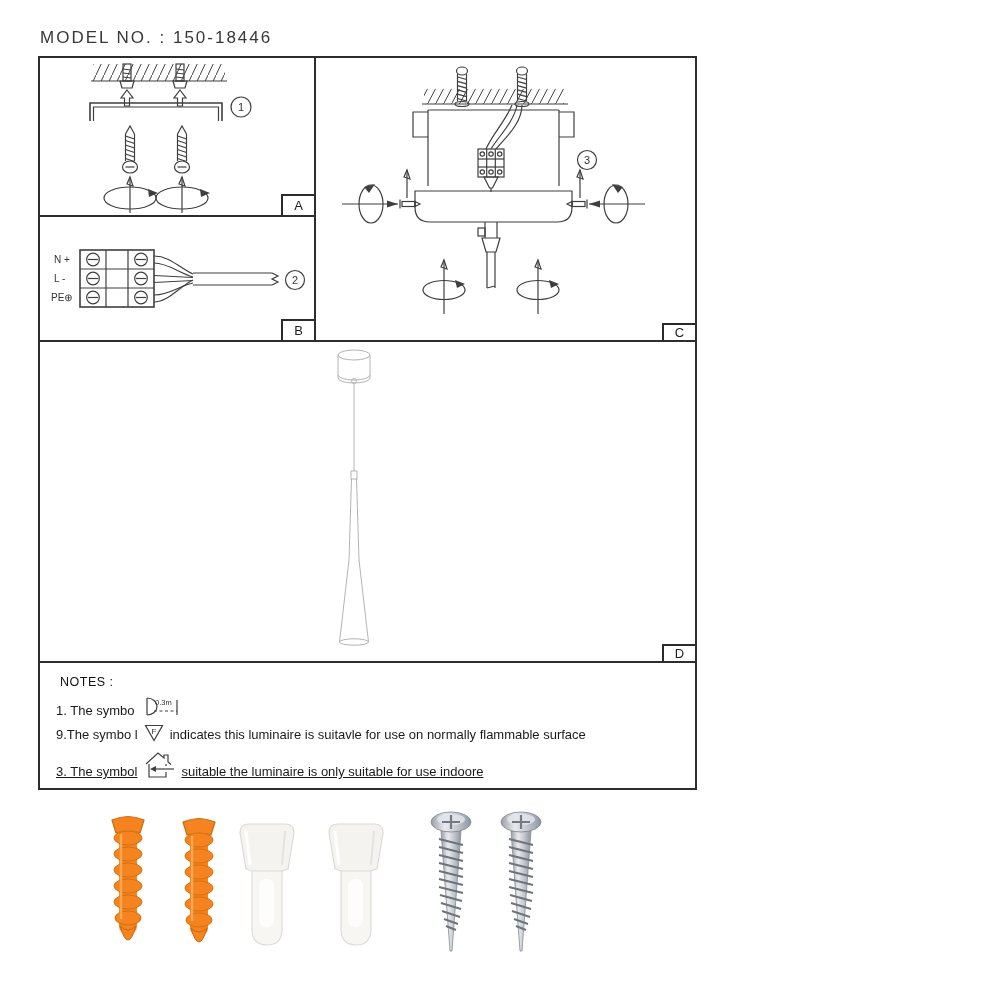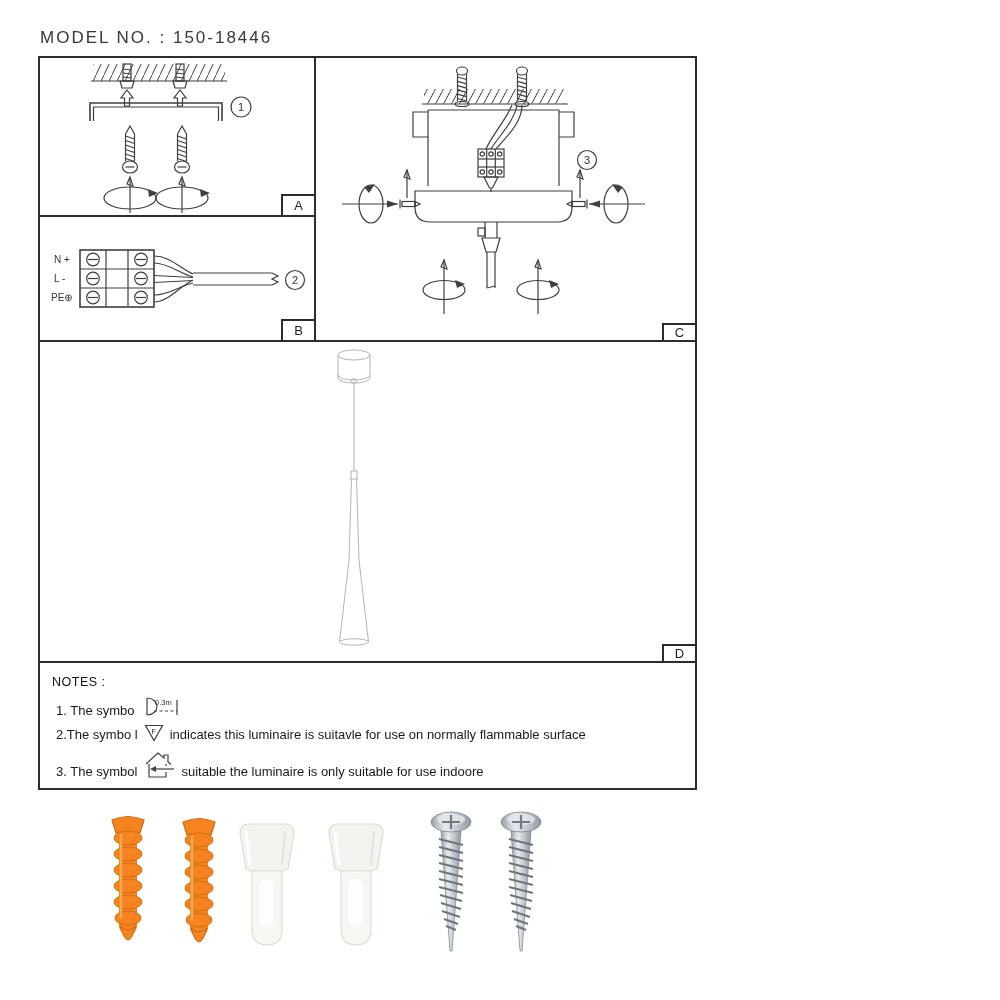--- a/index.html
+++ b/index.html
@@ -16,21 +16,21 @@
   .panel svg.fill{position:absolute;left:0;top:0;}
   .tab{position:absolute;right:0;bottom:0;border:2px solid #2b2b2b;border-right:none;border-bottom:none;
        background:#fff;display:flex;align-items:center;justify-content:center;
        font-size:13px;color:#222;box-sizing:border-box;}
   .tab-lg{width:33px;height:21px;}
   .tab-sm{width:33px;height:17px;}
   .ln{stroke:#3f3f3f;fill:none;stroke-width:1.2;}
   .lt{stroke:#b4b4b4;fill:none;stroke-width:1;}
   .fl{fill:#3f3f3f;stroke:none;}
   .tx{fill:#333;stroke:none;font-family:"Liberation Sans",sans-serif;}
-  .notes-head{position:absolute;left:12px;top:12px;font-size:12.5px;color:#111;letter-spacing:0.5px;}
+  .notes-head{position:absolute;left:20px;top:12px;font-size:12.5px;color:#111;letter-spacing:0.5px;}
   .note-row{position:absolute;left:16px;display:flex;align-items:flex-end;gap:6px;
             font-size:13px;color:#1a1a1a;white-space:nowrap;}
   .note-row svg{flex:0 0 auto;}
   .hw{position:absolute;}
 </style>
 </head>
 <body>
 
 <div class="sheet">
 
@@ -316,30 +316,30 @@
         <g class="ln">
           <line x1="6" y1="3" x2="6" y2="20"></line>
           <path d="M6,3 A10,8.5 0 0 1 6,20"></path>
           <line x1="13" y1="16" x2="36" y2="16" stroke-dasharray="3,2.5"></line>
           <line x1="36" y1="5" x2="36" y2="20"></line>
           <text class="tx" x="14" y="10" font-size="7.5">0.3m</text>
         </g>
       </svg>
     </div>
     <div class="note-row" style="top:61px;">
-      <span>2.The symbo l</span>
+      <span>9.The symbo l</span>
       <svg width="20" height="18" viewBox="0 0 20 18">
         <g class="ln">
           <path d="M1.5,1.5 L18.5,1.5 L10,16.5 Z"></path>
           <text class="tx" x="10" y="9.5" font-size="8" text-anchor="middle">F</text>
         </g>
       </svg>
       <span>indicates this luminaire is suitavle for use on normally flammable surface</span>
     </div>
-    <div class="note-row" style="top:88px;">
+    <div class="note-row" style="top:88px;text-decoration:underline;">
       <span>3. The symbol</span>
       <svg width="32" height="28" viewBox="0 0 32 28">
         <g class="ln">
           <path d="M3,13 L15,2 L21,7 L21,4 L25,4 L25,11 L28,13.5"></path>
           <path d="M6,13 L6,26 L23,26 L23,21"></path>
           <line x1="23" y1="15" x2="23" y2="13"></line>
           <line x1="31" y1="18" x2="13" y2="18"></line>
           <path class="fl" d="M13,15 L7,18 L13,21 Z"></path>
         </g>
       </svg>

